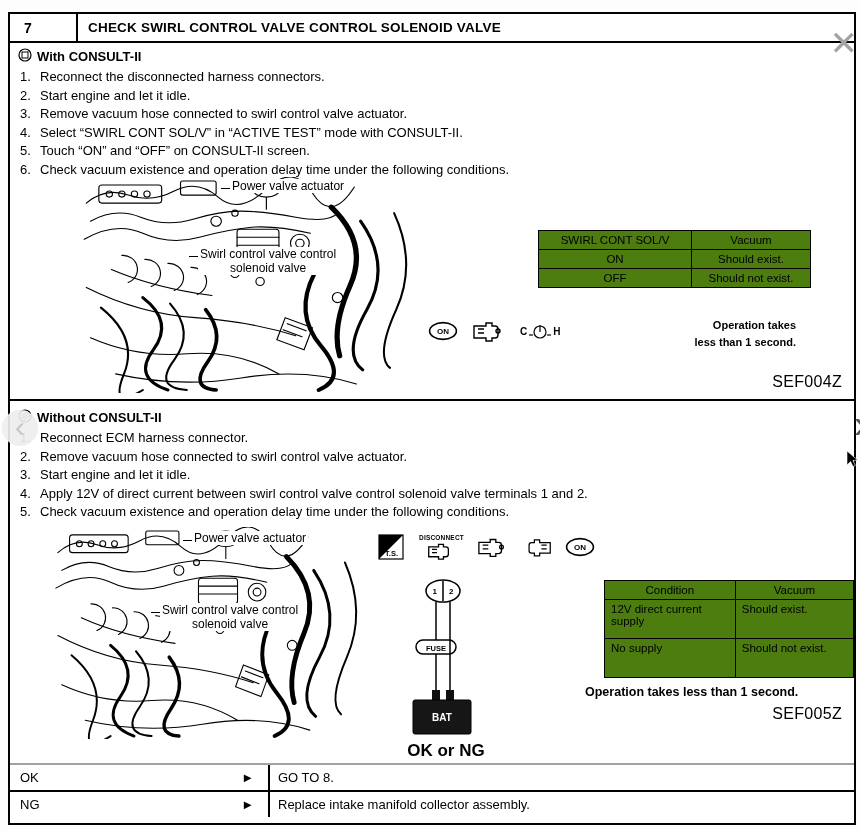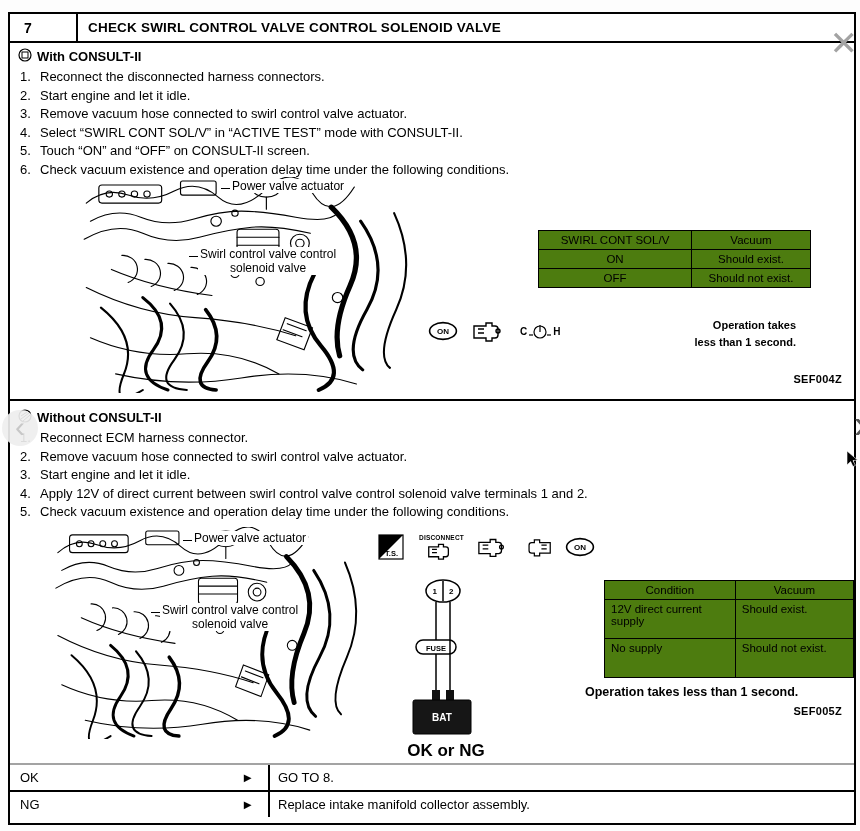--- a/index.html
+++ b/index.html
@@ -49,21 +49,21 @@
   .t1{left:528px;top:187px;}
   .t1 th,.t1 td{text-align:center;height:16px;}
   .t1 .c1{width:140px;} .t1 .c2{width:106px;}
   .t2{left:575px;top:179px;margin-left:19px;}
   .t2 th{text-align:center;height:16px;}
   .t2 td{text-align:left;height:34px;vertical-align:top;padding-top:3px;}
   .t2 .c1{width:125px;} .t2 .c2{width:112px;}
   .note1{position:absolute;right:58px;top:246px;font-weight:bold;font-size:11px;
     line-height:17px;text-align:right;margin-top:28px;}
   .note2{position:absolute;left:575px;top:284px;font-weight:bold;font-size:12.5px;}
-  .ref{position:absolute;font-size:11px;letter-spacing:.3px;font-weight:bold;}
+  .ref{position:absolute;font-size:16px;letter-spacing:.3px;}
   .r1{right:12px;top:330px;}
   .r2{right:12px;top:304px;}
   .okng{position:absolute;left:356px;top:340px;width:160px;text-align:center;
     font-weight:bold;font-size:17px;}
   
   .icons-row{position:absolute;display:flex;align-items:center;gap:14px;}
   .ir1{left:418px;top:277px;}
   .ir2{left:368px;top:133px;gap:13px;}
   .icon-stack{display:flex;flex-direction:column;align-items:center;gap:1px;}
   .tiny-label{font-size:6.5px;font-weight:bold;letter-spacing:.2px;}

